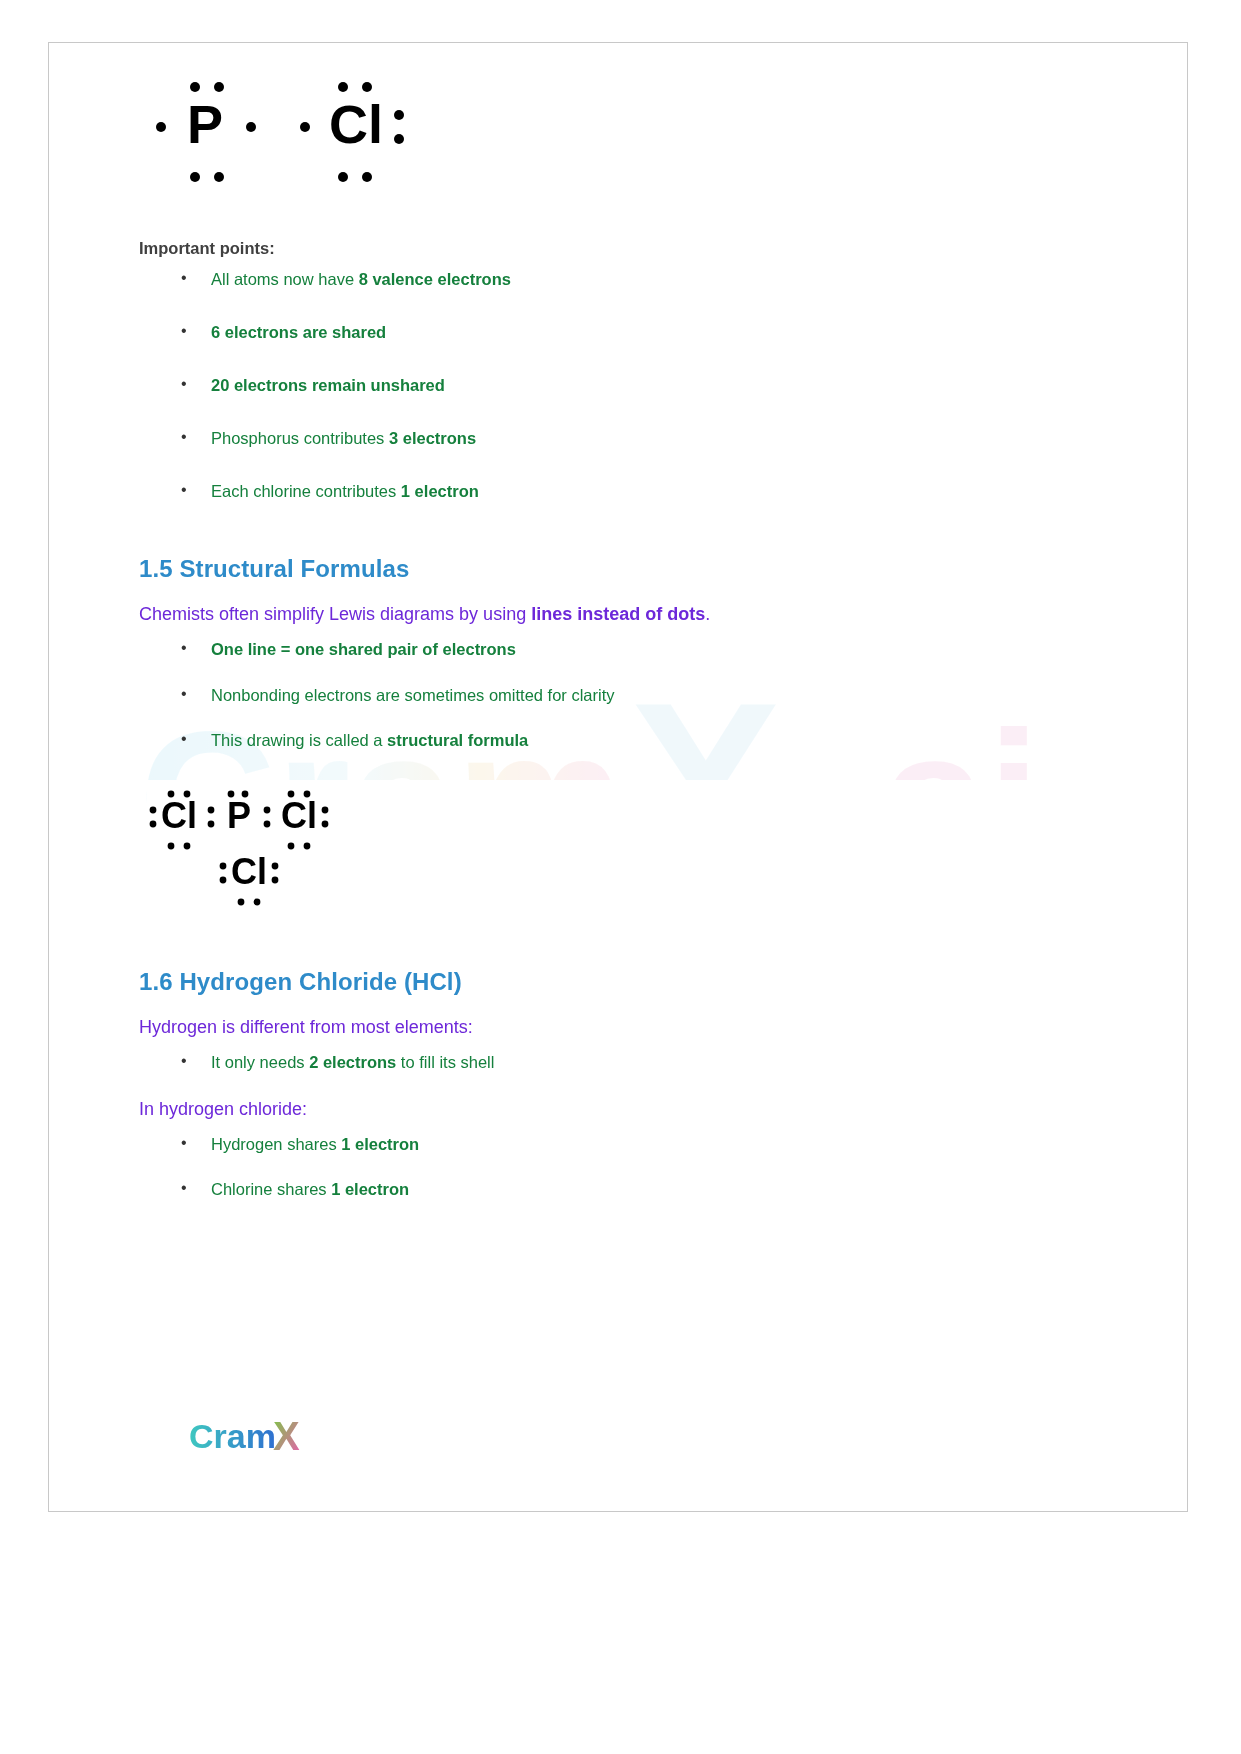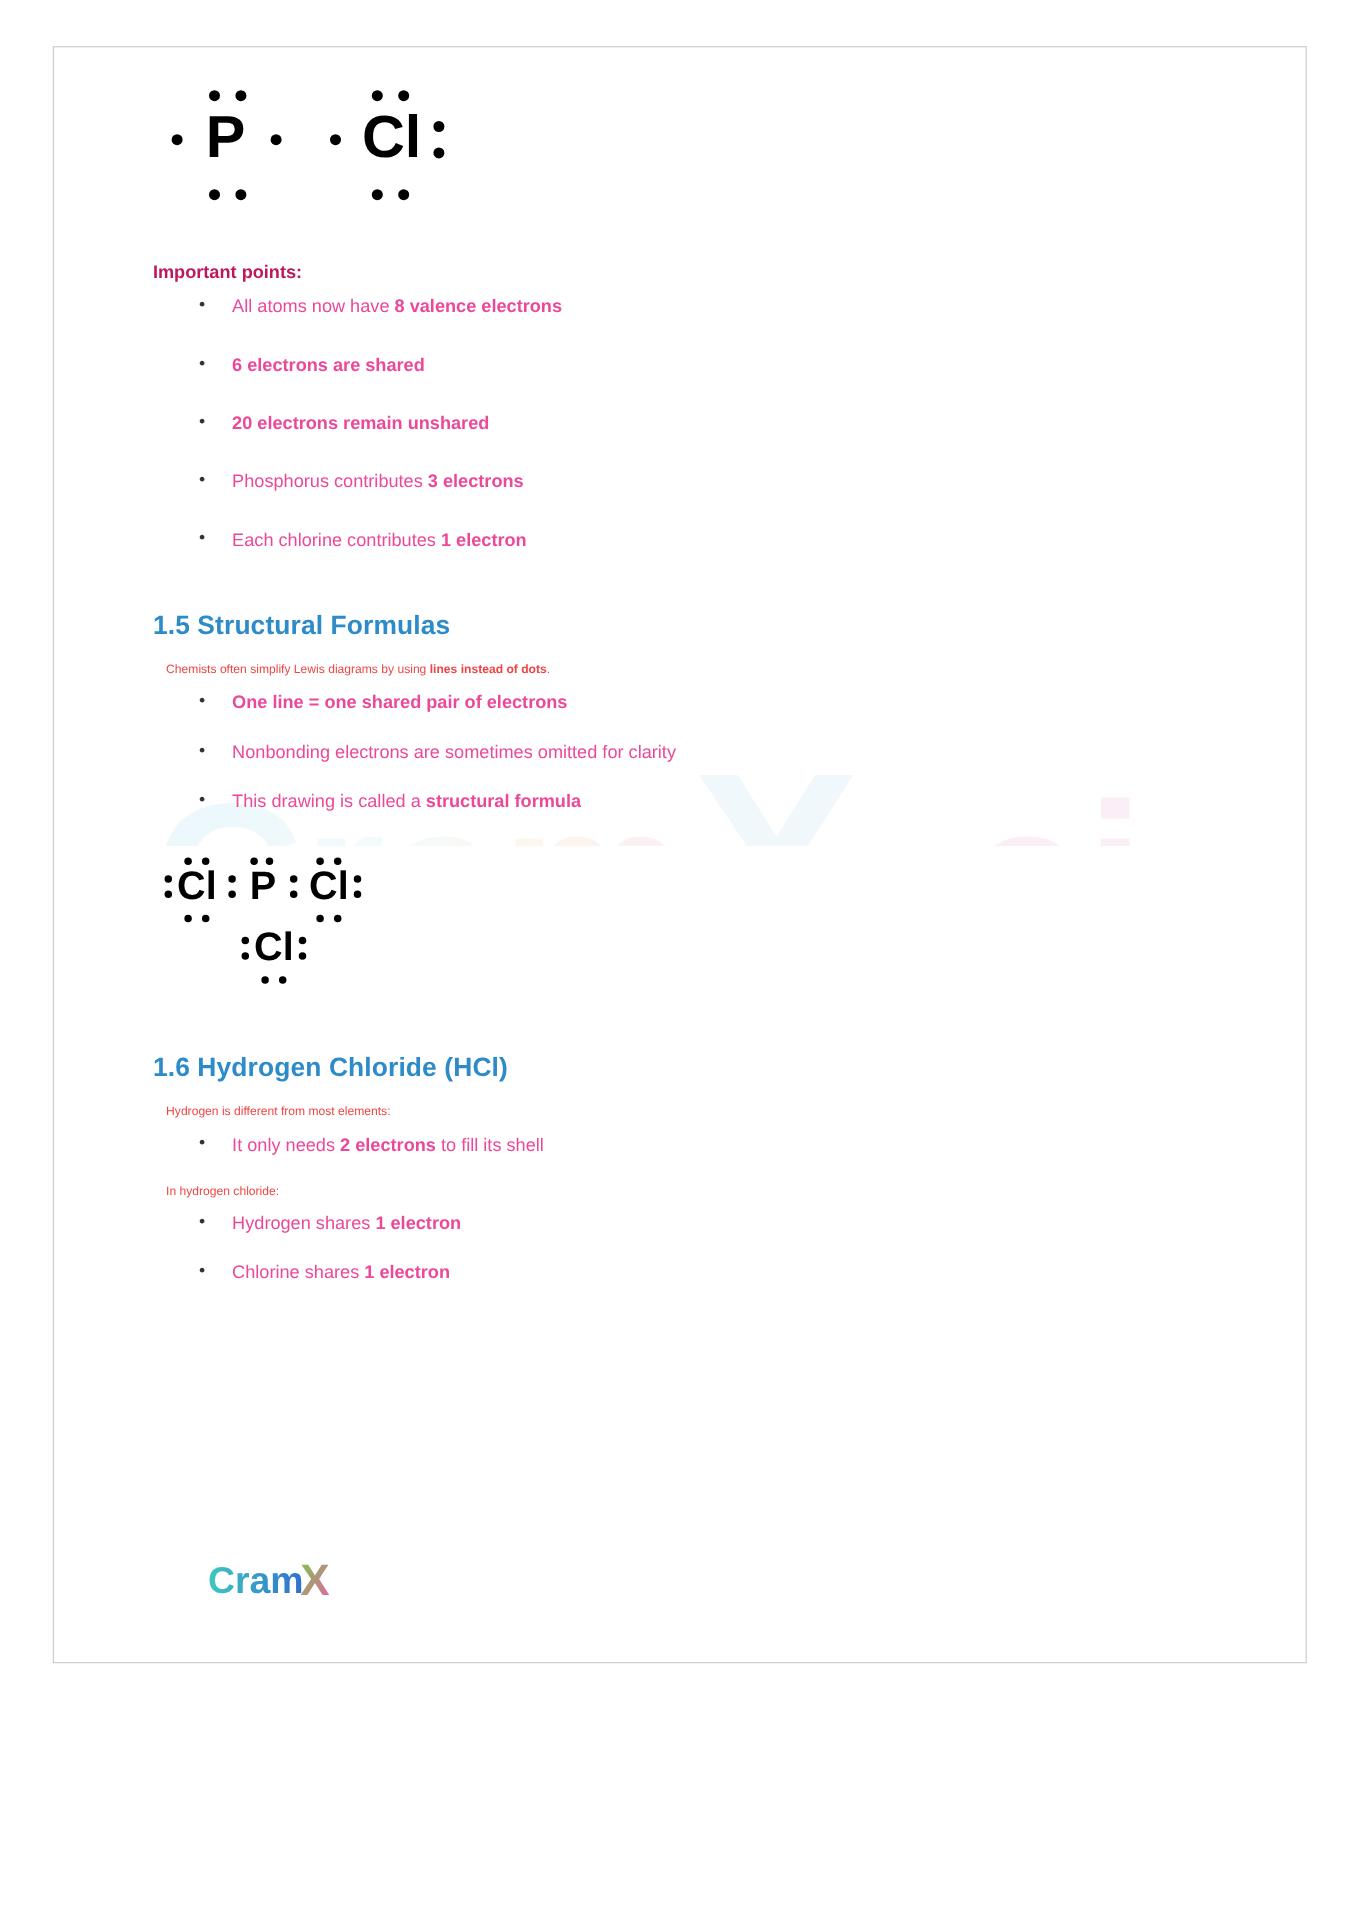--- a/index.html
+++ b/index.html
@@ -63,56 +63,56 @@
   
   .lewis-box {
     margin-top: 22px;
     margin-left: 8px;
     background: #ffffff;
   }
   .lewis-svg { display: block; }
 
   
   .sub-head {
-    color: #be185d;
+    color: #404040;
     font-weight: bold;
     font-size: 16.5px;
     margin-top: 34px;
     margin-bottom: 10px;
   }
   .section-head {
     color: #2e8bc9;
     font-weight: bold;
     font-size: 24px;
     margin-top: 52px;
     margin-bottom: 18px;
     letter-spacing: 0.1px;
   }
 
   
   .para {
-    font-size: 11px;
+    font-size: 18px;
     line-height: 1.5;
-    margin: 14px 0 6px 12px;
-    color: #ef4444;
+    margin: 14px 0 6px 0;
+    color: #6d28d9;
   }
 
   
   ul.bullets {
     list-style: none;
     margin: 10px 0 0 0;
     padding: 0;
   }
   ul.bullets li {
     position: relative;
     padding-left: 72px;
     margin: 0 0 30px 0;
     font-size: 16.5px;
     line-height: 1.4;
-    color: #ec4899;
+    color: #15803d;
   }
   ul.bullets li:before {
     content: "\2022";
     position: absolute;
     left: 42px;
     top: -1px;
     font-size: 16px;
     color: #333333;
   }
   ul.bullets.tight li { margin-bottom: 22px; }

